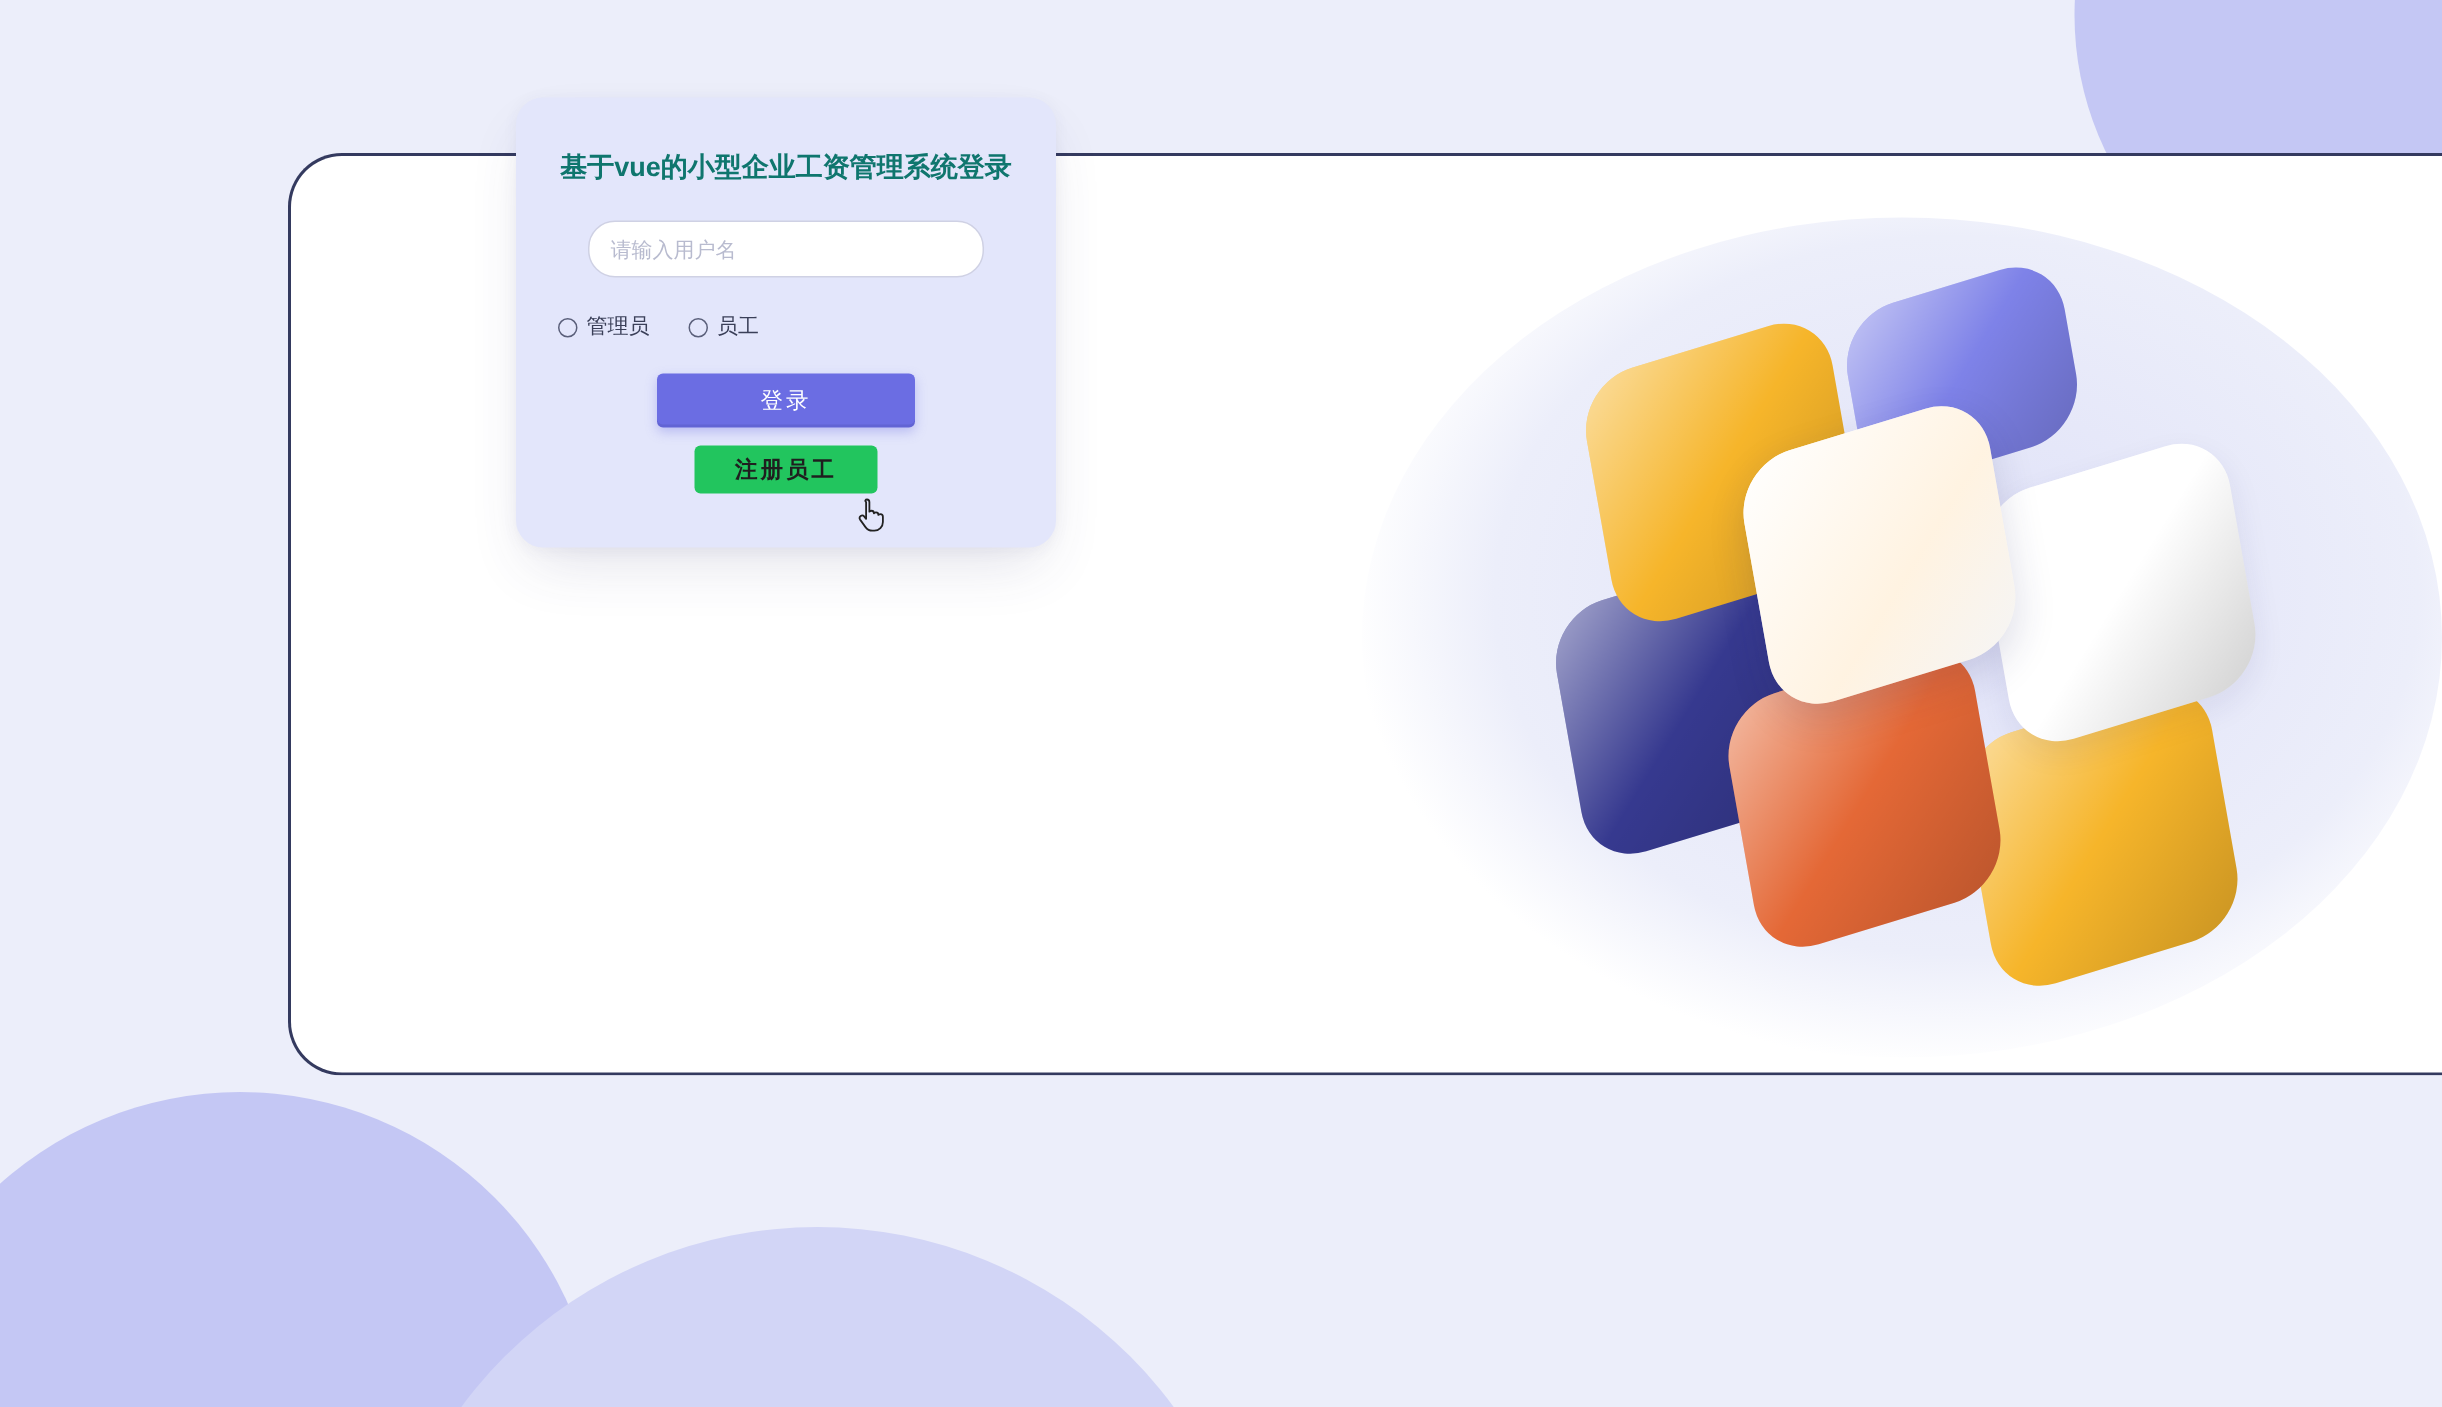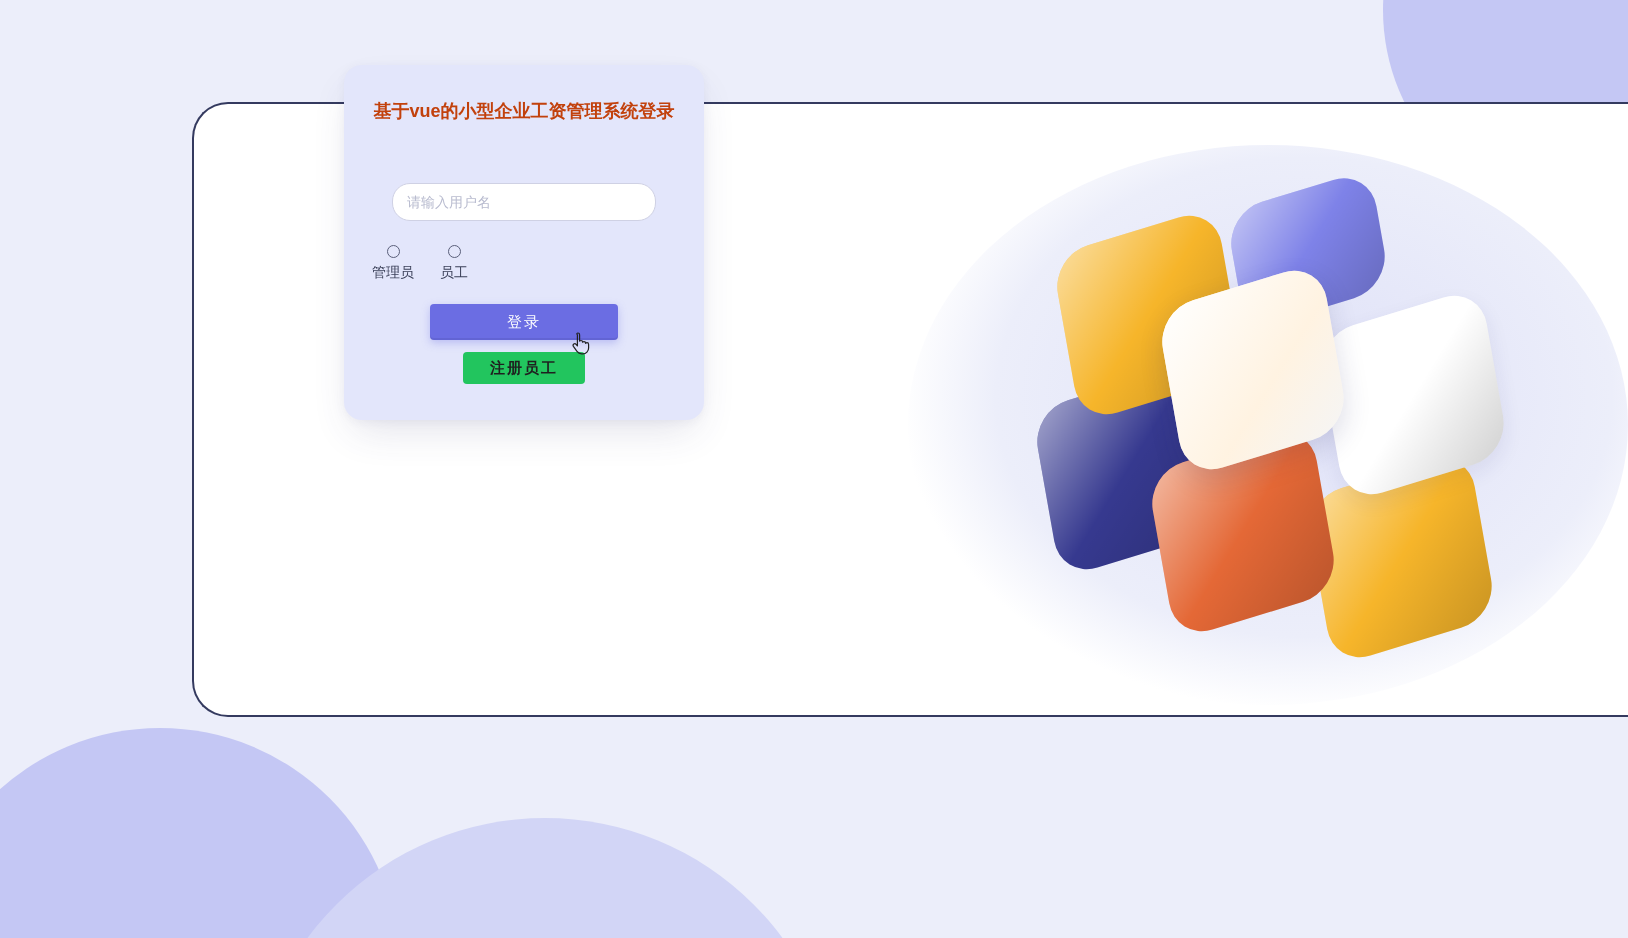--- a/index.html
+++ b/index.html
@@ -56,23 +56,23 @@
       padding: 34px 26px 36px 26px;
       background: #e3e6fb;
       border-radius: 18px;
       box-shadow:
         0 18px 40px -10px rgba(60,60,120,0.16),
         0 2px 10px rgba(60,60,120,0.06);
     }
     .login-title {
       font-size: 18px;
       font-weight: 600;
-      color: #c2410c;
+      color: #0f766e;
       text-align: center;
-      margin-bottom: 60px;
+      margin-bottom: 24px;
     }
     .text-input {
       display: block;
       width: 264px;
       height: 38px;
       margin: 0 auto 14px auto;
       padding: 0 14px;
       font-size: 14px;
       color: #333;
       background: #ffffff;
@@ -82,37 +82,37 @@
     }
     .text-input::placeholder { color: #b8bbcf; }
     .radio-row {
       display: flex;
       gap: 26px;
       align-items: center;
       margin: 24px 0 22px 2px;
       font-size: 14px;
       color: #3a3f58;
     }
-    .radio-opt { display: flex; align-items: center; gap: 6px; cursor: pointer; flex-direction: column; }
+    .radio-opt { display: flex; align-items: center; gap: 6px; cursor: pointer; }
     .radio-opt input[type=radio] {
       appearance: none;
       width: 13px; height: 13px;
       border: 1.5px solid #5a5f7a;
       border-radius: 50%;
       position: relative;
       cursor: pointer;
       background: transparent;
     }
     .radio-opt input[type=radio]:checked::after {
       content: ""; position: absolute; inset: 2px;
       background: #5a5f7a; border-radius: 50%;
     }
     .btn {
       display: block;
-      width: 188px;
+      width: 172px;
       height: 36px;
       margin: 0 auto 12px auto;
       font-size: 15px;
       border: none;
       border-radius: 4px;
       cursor: pointer;
       letter-spacing: 2px;
     }
     .btn-primary {
       background: #6b6de3;

